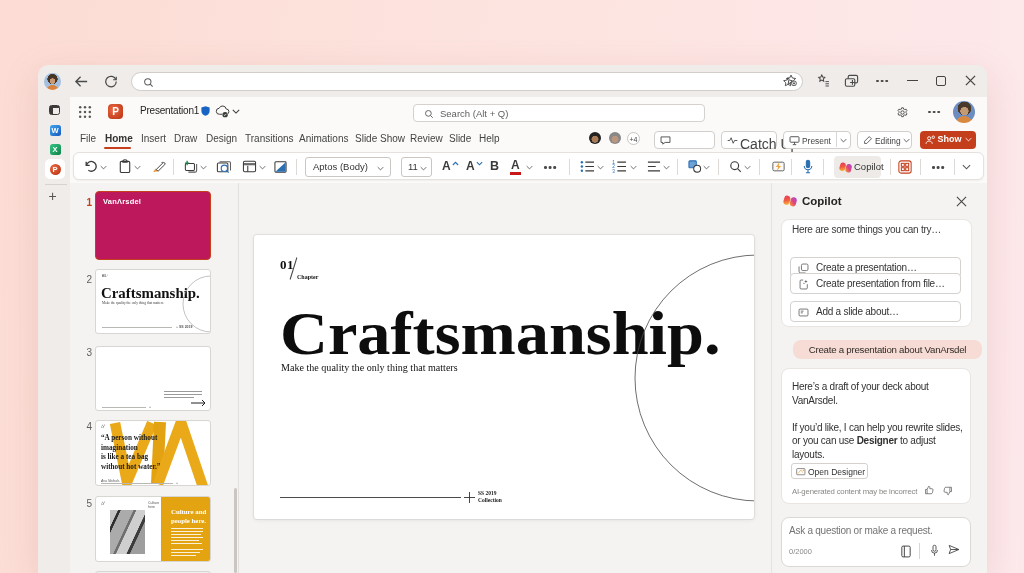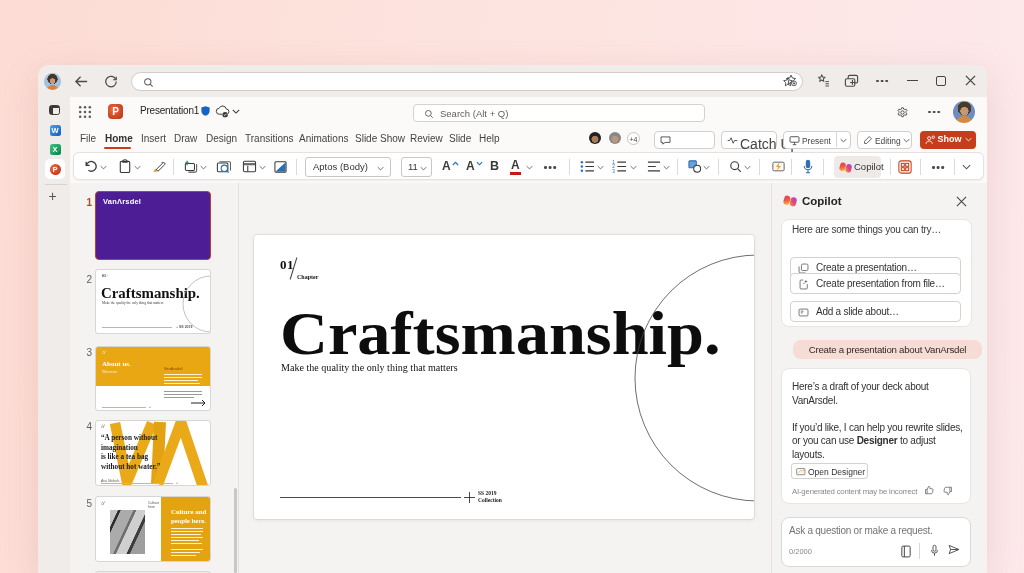--- a/index.html
+++ b/index.html
@@ -339,46 +339,36 @@
       <div class="rsep" style="left:880px"></div>
       <svg class="abs" style="left:888px;top:11px" width="9" height="6" viewBox="0 0 10 6" fill="none" stroke="#555" stroke-width="1.2">
           <path d="M1 1l4 4 4-4"></path>
         </svg>
     </div>
 
     <div id="content" style="position:absolute;left:0;top:86px;right:0;bottom:0;background:#f5f3f1">
 
       <div id="slides" style="position:absolute;left:0;top:0;width:169px;height:100%;overflow:hidden">
         <div class="tnum" style="top:14px;color:#c43e1c;font-weight:bold">1</div>
-        <div class="thumb" style="top:8px;height:69px;background:#4c1d95;border:1.5px solid #c4401c;border-radius:4px">
+        <div class="thumb" style="top:8px;height:69px;background:#be185d;border:1.5px solid #c4401c;border-radius:4px">
           <div class="abs" style="left:7px;top:5px;color:#fff;font-size:7.5px;font-weight:bold;letter-spacing:.2px">VanΛrsdel</div>
         </div>
         <div class="tnum" style="top:91px">2</div>
         <div class="thumb" style="top:86px;height:65px">
           <div class="abs" style="left:6px;top:3px;font-size:4px;color:#333;font-family:'Liberation Serif'"><b>01</b> ∕</div>
           <div class="abs" style="left:5px;top:14px;font-size:15.5px;font-weight:bold;color:#111;font-family:'Liberation Serif';white-space:nowrap;transform:scaleX(.96);transform-origin:left top">Craftsmanship.</div>
           <div class="abs" style="left:6px;top:31px;font-size:3.5px;color:#444;font-family:'Liberation Serif'">Make the quality the only thing that matters</div>
           <svg class="abs" style="left:0;top:0" width="114" height="63">
               <circle cx="115" cy="34" r="28" fill="none" stroke="#999" stroke-width=".6"></circle>
             </svg>
           <div class="gline" style="left:6px;top:57px;width:70px"></div>
           <div class="abs" style="left:80px;top:55px;font-size:3.5px;color:#555">+ <b>SS 2019</b></div>
         </div>
         <div class="tnum" style="top:164px">3</div>
         <div class="thumb" style="top:163px;height:65px">
-          <div class="abs" style="left:0;top:0;width:114px;height:39px;background:#e8a713">
-            <div class="abs" style="left:6px;top:2px;color:#fff;font-size:4px">△∕</div>
-            <div class="abs" style="left:6px;top:13px;color:#fff;font-size:7px;font-weight:bold;font-family:'Liberation Serif'">About us.</div>
-            <div class="abs" style="left:6px;top:23px;color:rgba(255,255,255,.8);font-size:3.5px">Wherever</div>
-            <div class="abs" style="left:68px;top:20px;color:#a05b0c;font-size:3.8px;font-weight:bold">VanArsdel</div>
-            <div class="mline" style="left:68px;top:27px;width:38px"></div>
-            <div class="mline" style="left:68px;top:30px;width:38px"></div>
-            <div class="mline" style="left:68px;top:33px;width:34px"></div>
-            <div class="mline" style="left:68px;top:36px;width:36px"></div>
-          </div>
           <div class="gline" style="left:68px;top:44px;width:38px;background:#999"></div>
           <div class="gline" style="left:68px;top:47px;width:38px;background:#999"></div>
           <div class="gline" style="left:68px;top:50px;width:30px;background:#999"></div>
           <svg class="abs" style="left:95px;top:52px" width="16" height="8" viewBox="0 0 16 8" fill="none" stroke="#222" stroke-width="1">
               <path d="M0 4h14M11 1l3 3-3 3"></path>
             </svg>
           <div class="gline" style="left:6px;top:60px;width:44px"></div>
           <div class="abs" style="left:53px;top:58px;font-size:3.5px;color:#555">+</div>
         </div>
         <div class="tnum" style="top:238px">4</div>

